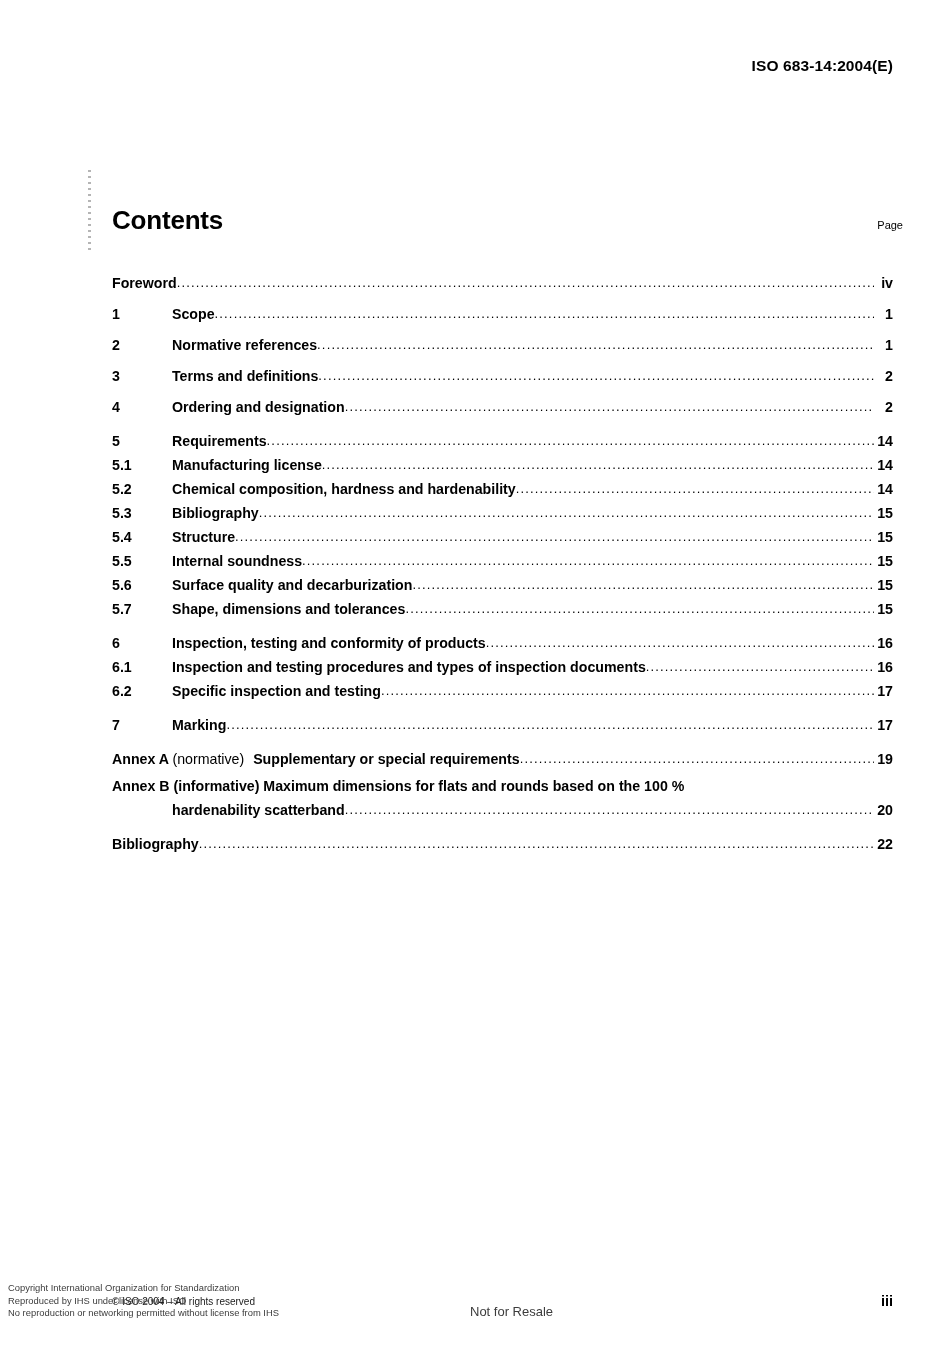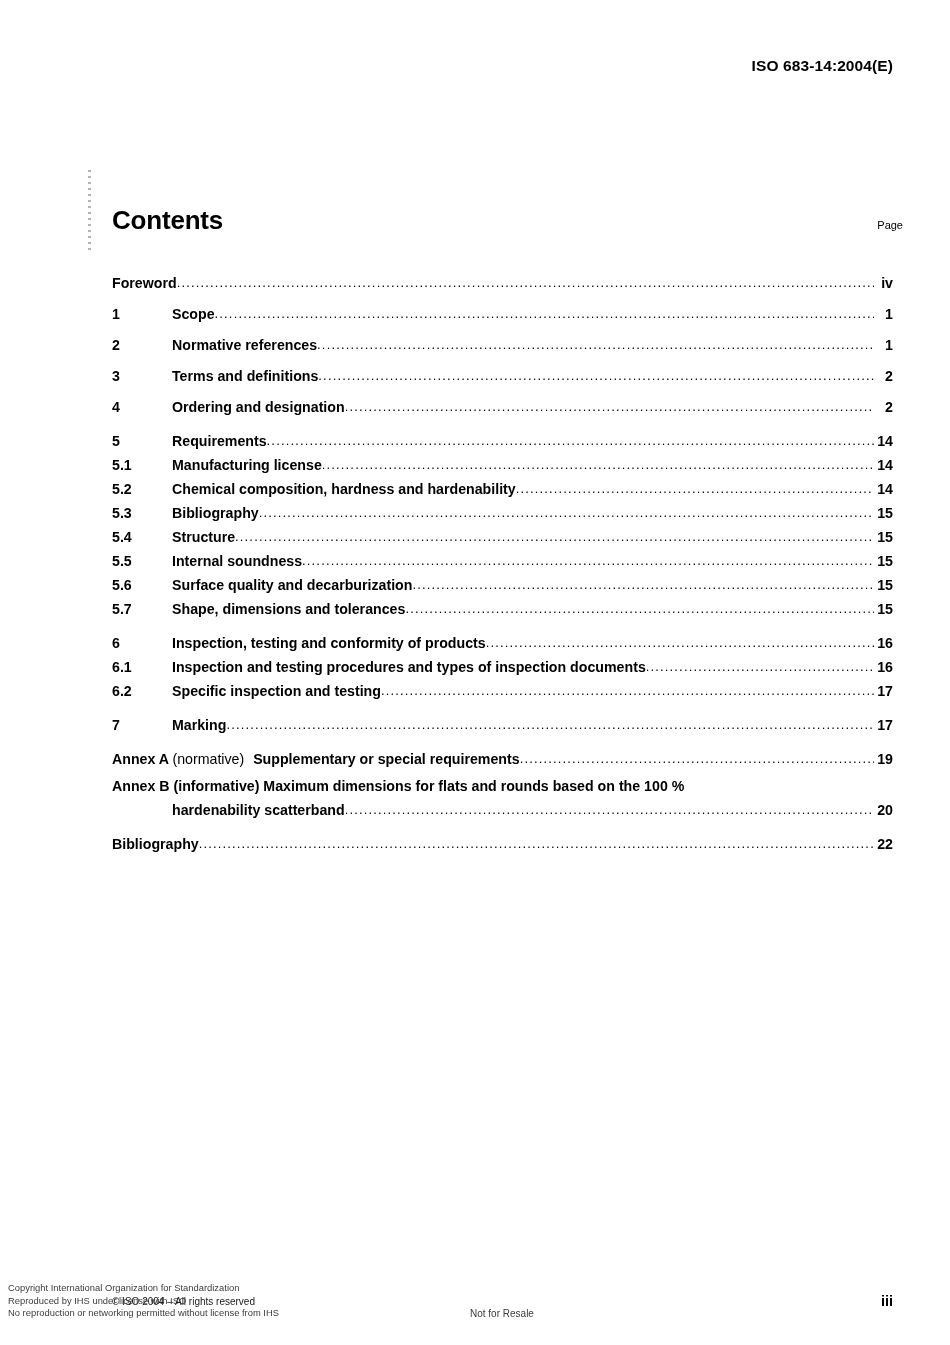--- a/index.html
+++ b/index.html
@@ -171,21 +171,21 @@
     line-height: 12.2px;
     color: #3c3c3c;
     font-family: Liberation Sans, sans-serif;
     white-space: nowrap;
   }
   .ihs-watermark div { display: block; }
   .ihs-resale {
     position: absolute;
     left: 470px;
     bottom: 26px;
-    font-size: 10px;
+    font-size: 13px;
     color: #3c3c3c;
     white-space: nowrap;
   }
 </style>
 </head>
 <body>
 
 <div class="page">
 
   <div class="doc-header">ISO 683-14:2004(E)</div>

